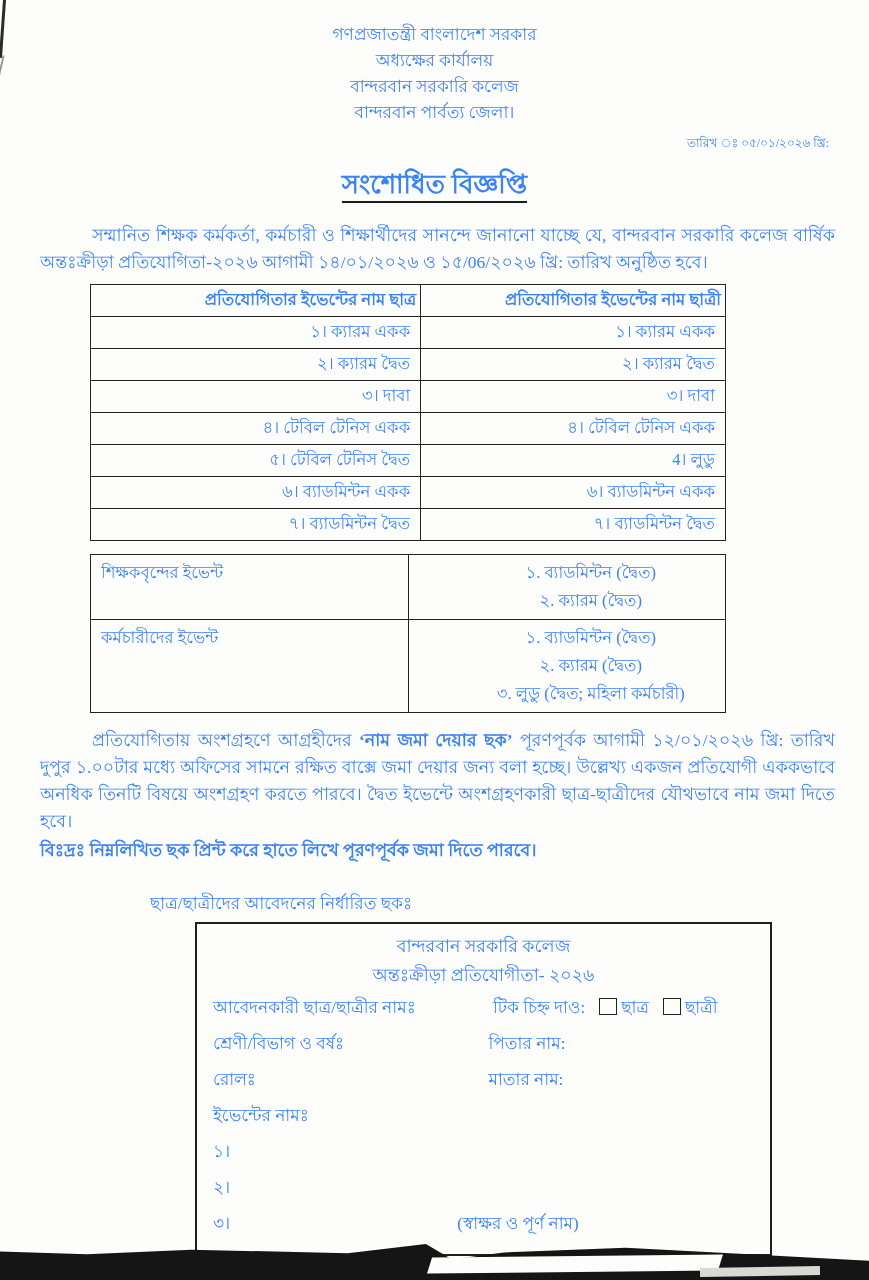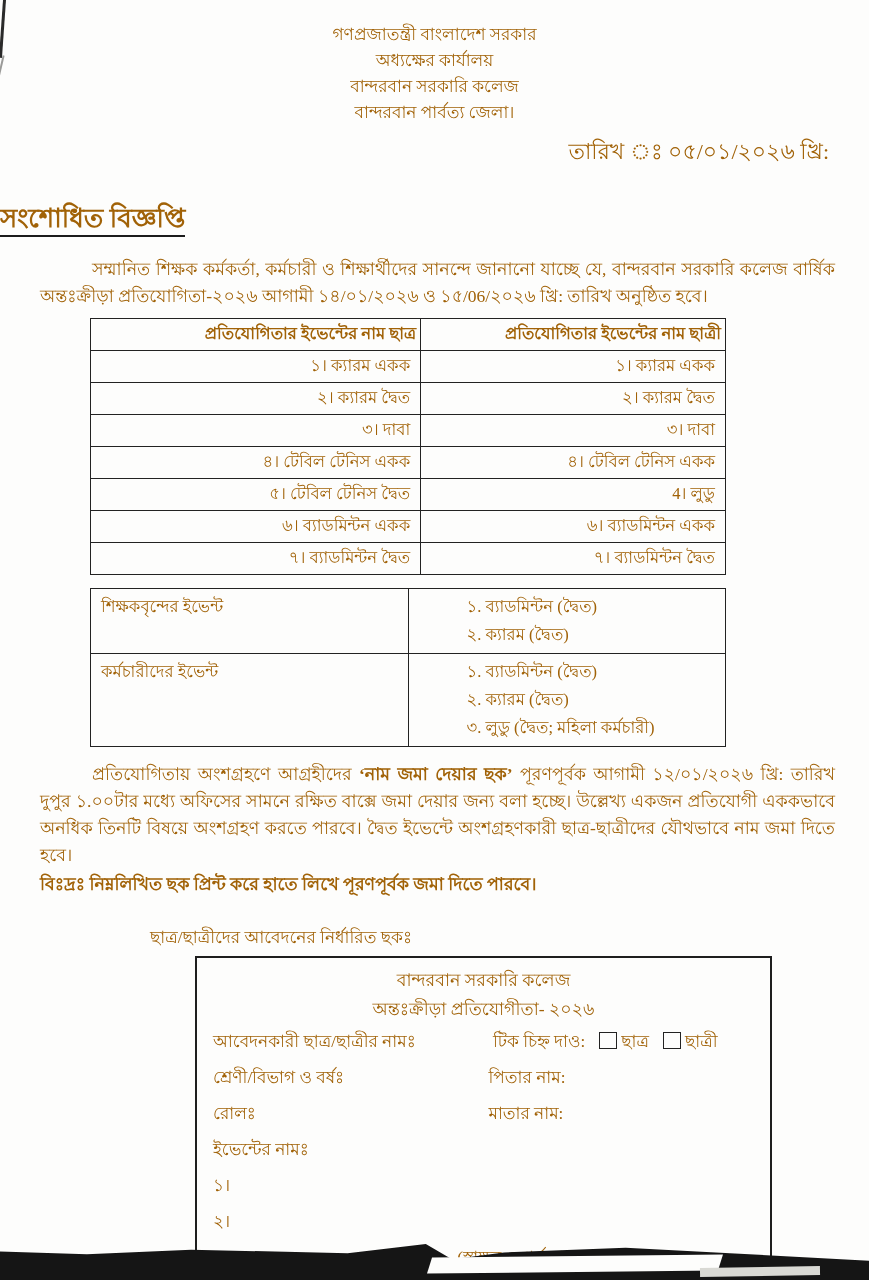--- a/index.html
+++ b/index.html
@@ -3,51 +3,51 @@
 <meta charset="utf-8">
 <style>
   html,body{margin:0;padding:0;background:#e8e8e6;}
   .page{
     position:relative;
     width:869px;height:1280px;
     margin:0 auto;
     background:#fdfdfc;
     overflow:hidden;
     font-family:"Liberation Serif","DejaVu Serif",serif;
-    color:#a16207;
+    color:#3b82f6;
   }
   
   .edge-line-topleft{position:absolute;left:3px;top:0;width:3px;height:58px;background:#2a2a2a;transform:rotate(4deg);transform-origin:top;}
   .edge-line-topleft::after{content:"";position:absolute;left:-2px;top:55px;width:2px;height:70px;background:#9a9a98;transform:rotate(9deg);}
   .bottom-scan-band{position:absolute;left:0;bottom:0;width:869px;height:46px;}
   .bottom-scan-band .band-main{position:absolute;left:0;bottom:0;width:100%;height:100%;background:#151515;
     clip-path:polygon(0 38%,10% 44%,22% 34%,40% 42%,49% 22%,52% 55%,58% 40%,72% 30%,84% 42%,100% 58%,100% 100%,0 100%);}
   .bottom-scan-band .band-sliver{position:absolute;left:430px;bottom:8px;width:290px;height:16px;background:#fdfdfc;transform:skewX(-18deg) rotate(-.6deg);}
   .bottom-scan-band .band-sliver2{position:absolute;left:700px;bottom:4px;width:120px;height:9px;background:#d9d9d4;transform:rotate(-1deg);}
 
   
   .header-block{padding-top:22px;text-align:center;font-size:17px;line-height:26px;}
-  .date-line{text-align:right;padding-right:40px;margin-top:8px;font-size:22px;}
-  .doc-title{margin-top:27px;font-size:26px;font-weight:bold;}
+  .date-line{text-align:right;padding-right:40px;margin-top:8px;font-size:12px;}
+  .doc-title{margin-top:10px;text-align:center;font-size:26px;font-weight:bold;}
   .doc-title span{border-bottom:2.5px solid #1c1c1c;padding-bottom:2px;}
 
   
   .para{margin:14px 34px 0 40px;font-size:17.5px;line-height:27px;text-align:justify;text-indent:52px;}
   .note-line{margin:2px 34px 0 40px;font-size:17.5px;line-height:27px;font-weight:bold;text-indent:0;}
 
   
   table{border-collapse:collapse;font-size:16.5px;}
   .events-table{margin:8px 0 0 90px;width:636px;}
   .events-table th{border:1.8px solid #222;font-weight:bold;text-align:right;padding:2px 4px;font-size:16.5px;}
   .events-table td{border:1.8px solid #222;padding:2px 10px;height:24px;text-align:right;}
   .events-table .col-l{width:52%;}
   .staff-table{margin:13px 0 0 90px;width:636px;}
   .staff-table td{border:1.8px solid #222;padding:4px 10px;vertical-align:top;font-size:16.5px;line-height:28px;}
   .staff-table .col-l{width:50%;}
-  .staff-table .cell-items div{padding-left:48px;}
+  .staff-table .cell-items div{padding-left:48px;text-align:center;}
 
   
   .form-caption{margin:26px 0 4px 150px;font-size:17px;}
   .form-box{margin-left:195px;width:541px;border:2px solid #1e1e1e;padding:8px 16px 12px 16px;font-size:17px;}
   .form-title{text-align:center;line-height:29px;font-size:17.5px;}
   .form-row{display:flex;line-height:36px;}
   .fcol-l{width:45%;}
   .fcol-r{flex:1;display:flex;align-items:center;gap:0;justify-content:center;}
   .fcol-r.indent{padding-left:32px;display:block;}
   .checkbox{display:inline-block;width:16px;height:15px;border:1.8px solid #222;margin:0 4px 0 14px;vertical-align:-2px;}

